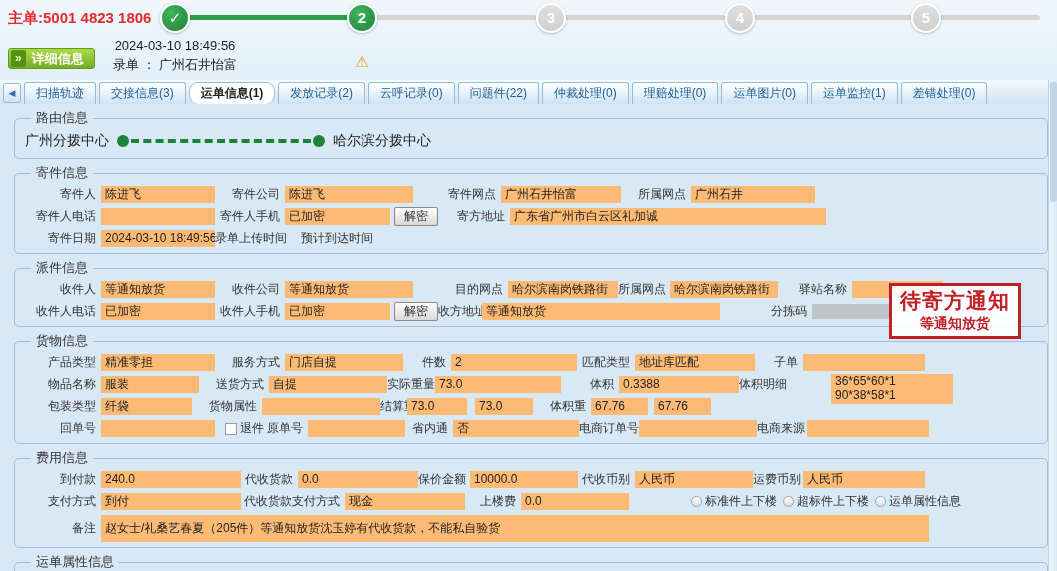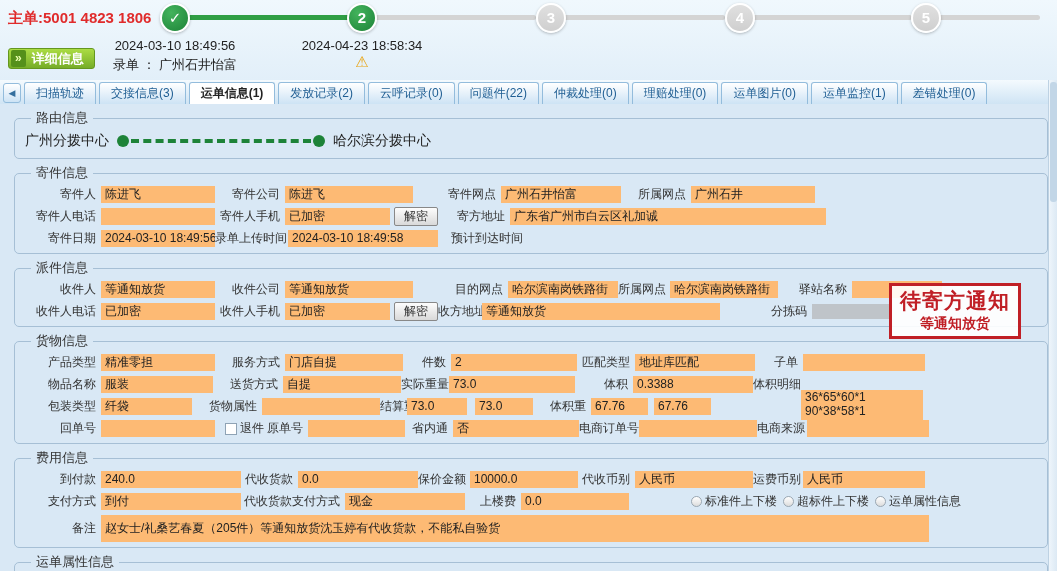--- a/index.html
+++ b/index.html
@@ -25,33 +25,33 @@
   .stc.todo { background:linear-gradient(#e0e0e0,#cfcfcf); color:#fff; }
   .sdate { position:absolute; top:38px; width:170px; text-align:center; font-size:13px; color:#222; }
   .ssub  { position:absolute; top:56px; width:190px; text-align:center; font-size:13px; color:#222; white-space:nowrap; }
   .warn  { position:absolute; top:53px; width:170px; text-align:center; color:#e8a414; font-size:15px; }
 
   
   .tabbar { height:24px; display:flex; align-items:flex-end; gap:3px; padding-left:3px;
     background:linear-gradient(#f4fafe,#cfe4f4); white-space:nowrap; overflow:hidden; }
   .tab { height:22px; line-height:20px; padding:0 11px; border:1px solid #93bcdc; border-bottom:none;
     border-radius:3px 3px 0 0; background:linear-gradient(#ffffff,#cde3f5); color:#1f5e93; cursor:pointer; flex:none; }
-  .tab.active { background:#fff; color:#222; font-weight:bold; }
+  .tab.active { background:#fff; color:#222; font-weight:bold;border-radius:9px; }
   .tab.hl { background:linear-gradient(#fbc2a6,#f2926d); color:#9c2a1a; border-color:#d98a67; }
   .tscroll { height:20px; width:18px; margin-bottom:1px; border:1px solid #93bcdc; border-radius:3px;
     background:linear-gradient(#ffffff,#cde3f5); color:#356f9e; font-size:9px; text-align:center; line-height:18px; cursor:pointer; flex:none; }
 
   
   fieldset { border:1px solid #a6bfd5; border-radius:5px; margin:5px 9px 0 14px; padding:1px 6px 4px 6px; }
   legend { margin-left:10px; padding:0 5px; font-size:13px; color:#333; }
   .row { display:flex; align-items:center; height:21px; margin-top:1px; }
   .lb { text-align:right; padding-right:5px; white-space:nowrap; color:#333; flex:none; }
   .fd { background:#fdba74; height:17px; line-height:17px; padding:0 4px; color:#222; white-space:nowrap;
         overflow:hidden; flex:none; }
-  .fd.tall { height:30px; line-height:14px; position:relative; top:20px; z-index:1; }
+  .fd.tall { height:30px; line-height:14px; position:relative; top:4px; z-index:1;margin-left:44px; }
   .btn-sm { flex:none; height:19px; line-height:17px; padding:0 9px; margin-left:4px;
     background:linear-gradient(#fdfdfd,#d9d9d9); border:1px solid #888; border-radius:2px; font-size:12px; cursor:pointer; }
   .cb { flex:none; width:12px; height:12px; background:#fff; border:1px solid #8fa3b5; margin:0 3px 0 10px; }
   .radio { flex:none; width:11px; height:11px; border-radius:50%; background:linear-gradient(#fff,#ddd);
     border:1px solid #9aa7b2; margin-right:3px; }
   .redact { flex:none; width:80px; height:15px; background:#bfc4c9; }
 
   
   .route-line { display:flex; align-items:center; height:26px; padding-left:4px; font-size:14px; color:#222; }
   .dot { width:12px; height:12px; border-radius:50%; background:#1d8338; margin:0 2px 0 8px; flex:none; }
@@ -86,21 +86,20 @@
   <div class="stline y" style="left:938px;width:102px;"></div>
 
   <div class="stc done" style="left:160px;">✓</div>
   <div class="stc done" style="left:347px;">2</div>
   <div class="stc todo" style="left:536px;">3</div>
   <div class="stc todo" style="left:725px;">4</div>
   <div class="stc todo" style="left:911px;">5</div>
 
   <div class="sdate" style="left:90px;">2024-03-10 18:49:56</div>
   <div class="ssub" style="left:80px;">录单 ：  广州石井怡富</div>
-  <div class="sdate" style="left:277px;">2024-04-23 18:58:34</div>
   <div class="warn" style="left:277px;">⚠</div>
 </div>
 
 <div class="tabbar">
   <div class="tscroll">◀</div>
   <div class="tab">扫描轨迹</div>
   <div class="tab">交接信息(3)</div>
   <div class="tab active">运单信息(1)</div>
   <div class="tab">发放记录(2)</div>
   <div class="tab">云呼记录(0)</div>
@@ -142,21 +141,20 @@
     <span class="lb" style="width:70px">寄件人手机</span>
     <span class="fd" style="width:105px">已加密</span>
     <span class="btn-sm">解密</span>
     <span class="lb" style="width:72px">寄方地址</span>
     <span class="fd" style="width:316px">广东省广州市白云区礼加诚</span>
   </div>
   <div class="row">
     <span class="lb" style="width:80px">寄件日期</span>
     <span class="fd" style="width:114px">2024-03-10 18:49:56</span>
     <span class="lb" style="width:73px">录单上传时间</span>
-    <span class="fd" style="width:150px">2024-03-10 18:49:58</span>
     <span class="lb" style="width:90px">预计到达时间</span>
   </div>
 </fieldset>
 
 <fieldset style="position:relative;">
   <legend>派件信息</legend>
   <div class="row">
     <span class="lb" style="width:80px">收件人</span>
     <span class="fd" style="width:114px">等通知放货</span>
     <span class="lb" style="width:70px">收件公司</span>
@@ -194,21 +192,21 @@
     <span class="fd" style="width:118px">门店自提</span>
     <span class="lb" style="width:48px">件数</span>
     <span class="fd" style="width:126px">2</span>
     <span class="lb" style="width:58px">匹配类型</span>
     <span class="fd" style="width:120px">地址库匹配</span>
     <span class="lb" style="width:48px">子单</span>
     <span class="fd" style="width:122px"></span>
   </div>
   <div class="row">
     <span class="lb" style="width:80px">物品名称</span>
-    <span class="fd" style="width:112px">服装</span>
+    <span class="fd" style="width:98px">服装</span>
     <span class="lb" style="width:70px">送货方式</span>
     <span class="fd" style="width:118px">自提</span>
     <span class="lb" style="width:48px">实际重量</span>
     <span class="fd" style="width:126px">73.0</span>
     <span class="lb" style="width:58px">体积</span>
     <span class="fd" style="width:120px">0.3388</span>
     <span class="lb" style="width:48px">体积明细</span>
     <span class="fd tall" style="width:122px"><span>36*65*60*1</span><br><span>90*38*58*1</span></span>
   </div>
   <div class="row">

